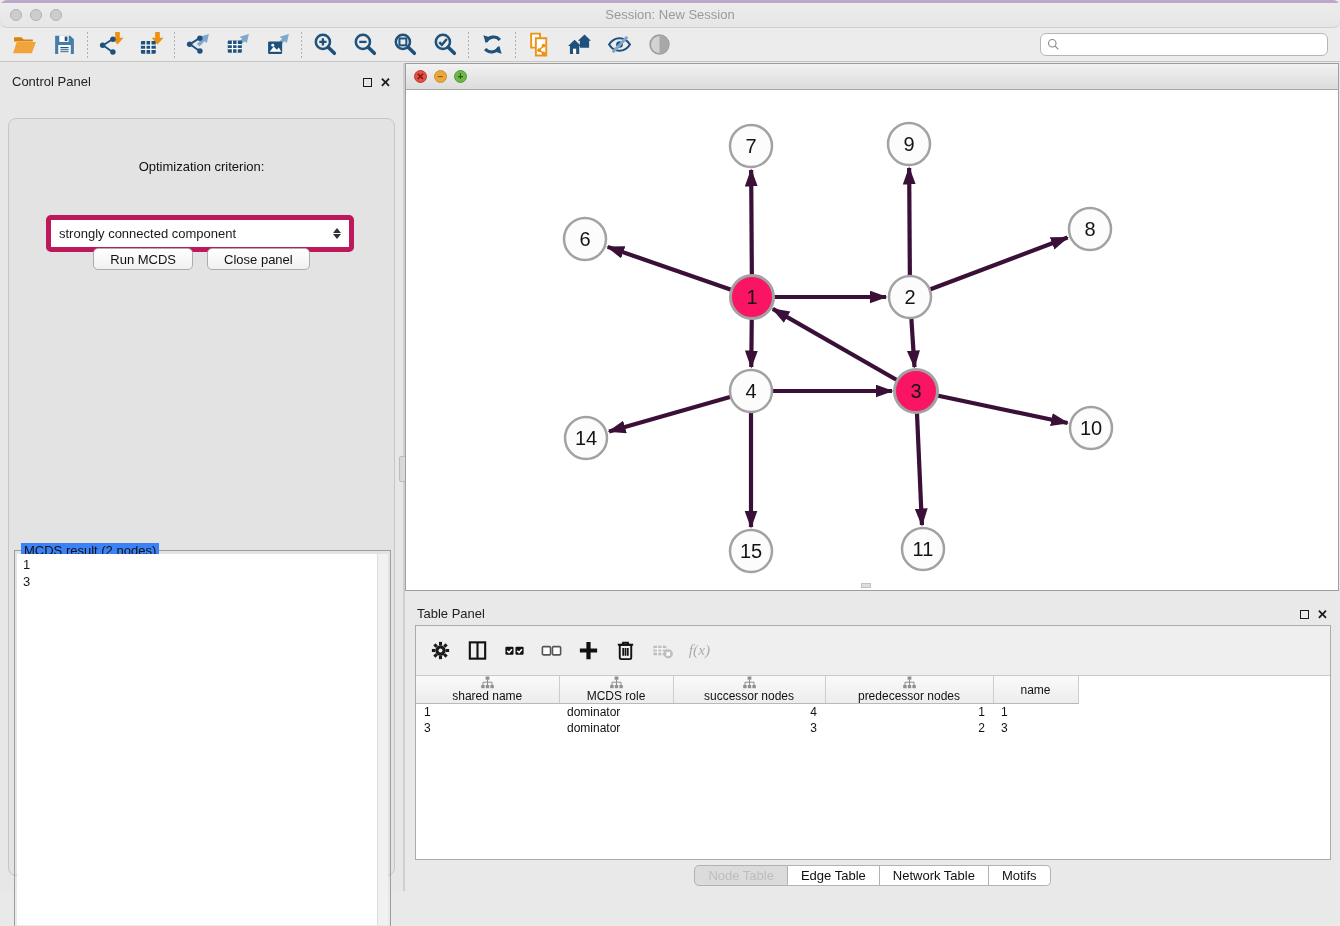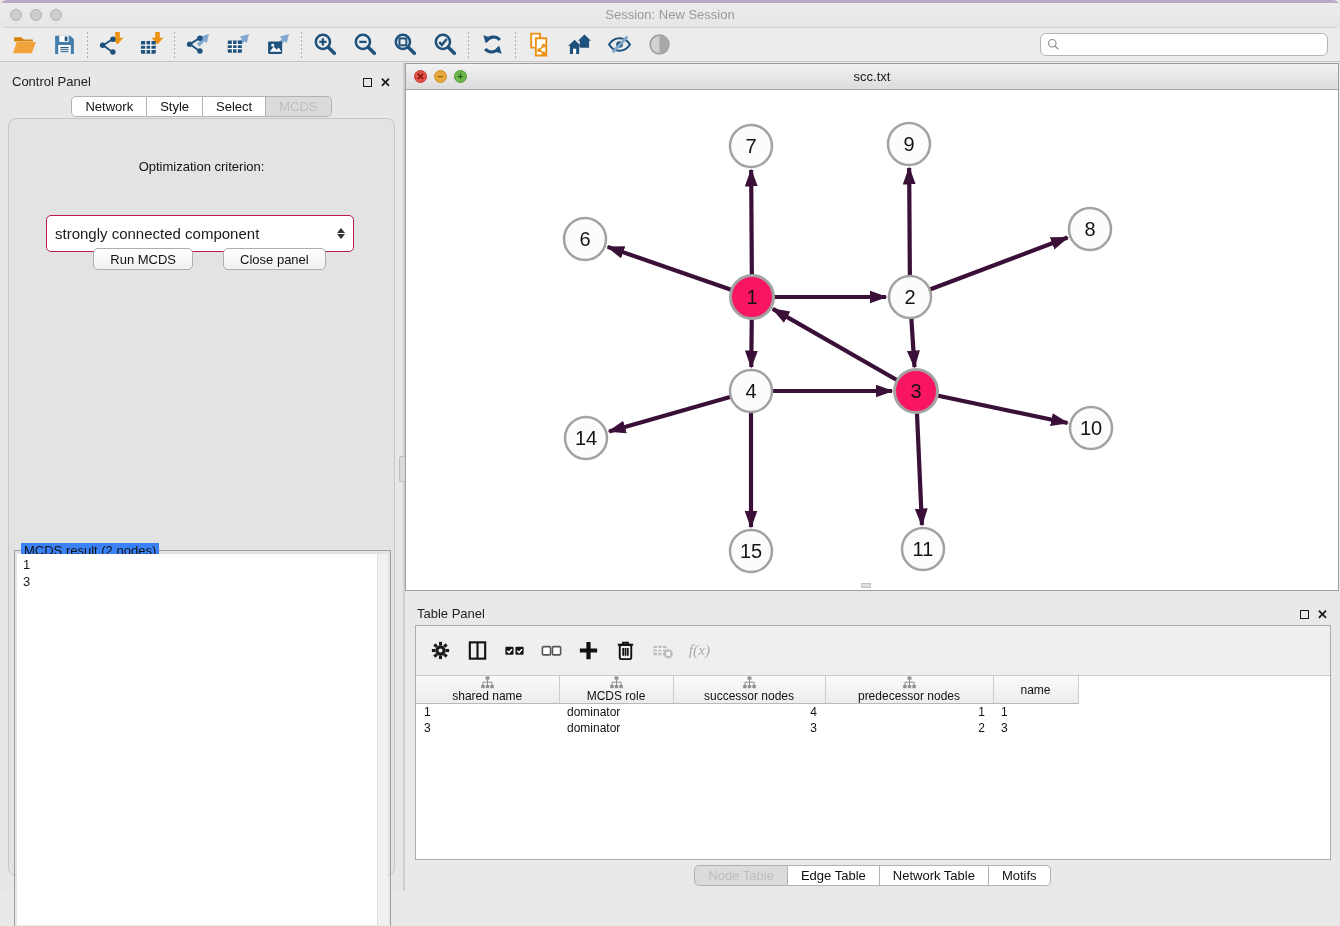--- a/index.html
+++ b/index.html
@@ -37,29 +37,29 @@
   .control-panel { position:absolute; left:0; top:63px; width:403px; height:828px; background:#E7E7E7; }
   .cp-tabs { position:absolute; left:0; top:33px; width:100%; display:flex; justify-content:center; }
   .tab-btn { height:21px; font-size:13px; padding:0 13px; background:#fff; border:1px solid #b2b2b2; border-left:none;
     color:#111; display:flex; align-items:center; cursor:default; }
   .tab-btn:first-child { border-left:1px solid #b2b2b2; border-radius:5px 0 0 5px; }
   .tab-btn:last-child { border-radius:0 5px 5px 0; }
   .tab-btn.active { background:#dbdbdb; color:#bdbdbd; }
   .cp-body { position:absolute; left:8px; top:55px; width:387px; height:758px; background:#E3E3E3;
     border:1px solid #c6c6c6; border-radius:8px; }
   .opt-label { margin-top:40px; text-align:center; font-size:13px; color:#111; }
-  .combo { position:absolute; left:37px; top:96px; width:308px; height:37px; background:#fff; border:1px solid #be185d;
-    border-radius:5px; display:flex; align-items:center; font-size:15px; padding:0 8px; }
+  .combo { position:absolute; left:37px; top:96px; width:308px; height:37px; background:#fff; border:5px solid #be185d;
+    border-radius:5px; display:flex; align-items:center; font-size:13px; padding:0 8px; }
   .combo .chevrons { margin-left:auto; display:flex; flex-direction:column; gap:1px; }
   .combo .chevrons span { width:0; height:0; border-left:4px solid transparent; border-right:4px solid transparent; }
   .chev-up { border-bottom:5px solid #333; }
   .chev-dn { border-top:5px solid #333; }
   .btn-row { position:absolute; left:0; top:129px; width:100%; display:flex; justify-content:center; gap:14px; }
   .push-btn { height:22px; padding:0 16px; font-size:13px; background:linear-gradient(#ffffff,#f0f0f0);
-    border:1px solid #adadad; border-radius:5px; color:#111; cursor:default; font-family:"Liberation Sans",sans-serif;margin-left:16px; }
+    border:1px solid #adadad; border-radius:5px; color:#111; cursor:default; font-family:"Liberation Sans",sans-serif; }
   .result-group { position:absolute; left:5px; top:431px; width:377px; height:378px; border:1px solid #9e9e9e; }
   .result-legend { position:absolute; left:6px; top:-8px; background:#3b82f6; padding:0 3px; font-size:13px; color:#111; }
   .result-text { position:absolute; left:2px; top:3px; right:13px; bottom:2px; background:#fff; font-size:13px;
     line-height:17px; padding:2px 0 0 6px; overflow:hidden; }
   .result-scroll { position:absolute; right:2px; top:3px; width:11px; bottom:2px; background:#f1f1f1; border-left:1px solid #ddd; }
 
   
   .v-splitter { position:absolute; left:403px; top:63px; width:2px; height:828px; background:#cfcfcf; }
   .v-handle { position:absolute; left:399px; top:456px; width:8px; height:26px; background:#d9d9d9; border:1px solid #bdbdbd; border-radius:2px; }
 
@@ -281,26 +281,20 @@
   </div>
 
   <div class="control-panel">
     <div class="panel-header">
       <span>Control Panel</span>
       <span class="win-btns">
         <span class="float-box"></span>
         <span class="close-x">✕</span>
       </span>
     </div>
-    <div class="cp-tabs" id="cp-tabs">
-        <button class="tab-btn">Network</button>
-        <button class="tab-btn">Style</button>
-        <button class="tab-btn">Select</button>
-        <button class="tab-btn active">MCDS</button>
-      </div>
     <div class="cp-body">
       <div class="opt-label">Optimization criterion:</div>
       <div class="combo">
         <span>strongly connected component</span>
         <span class="chevrons">
           <span class="chev-up"></span>
             <span class="chev-dn"></span>
         </span>
       </div>
       <div class="btn-row">
@@ -321,21 +315,20 @@
   <div class="v-splitter"></div>
   <div class="v-handle"></div>
 
   <div class="net-window">
     <div class="net-titlebar">
       <div class="net-lights">
         <span class="nl nl-close">✕</span>
         <span class="nl nl-min">−</span>
         <span class="nl nl-zoom">+</span>
       </div>
-      <div class="net-title">scc.txt</div>
     </div>
     <div class="net-canvas">
       <svg id="graph" width="932" height="500">
           <defs>
             <marker id="arrow" markerUnits="userSpaceOnUse" markerWidth="20" markerHeight="15" refX="16.5" refY="6.5" orient="auto">
               <path d="M0 0L18 6.5L0 13Z" fill="#3A1038"></path>
             </marker>
           </defs>
           <line x1="346" y1="207" x2="345.15893691208345" y2="79.99947372460441" stroke="#3A1038" stroke-width="4.2" marker-end="url(#arrow)"></line>
           <line x1="346" y1="207" x2="201.671583622068" y2="156.8739631741314" stroke="#3A1038" stroke-width="4.2" marker-end="url(#arrow)"></line>

